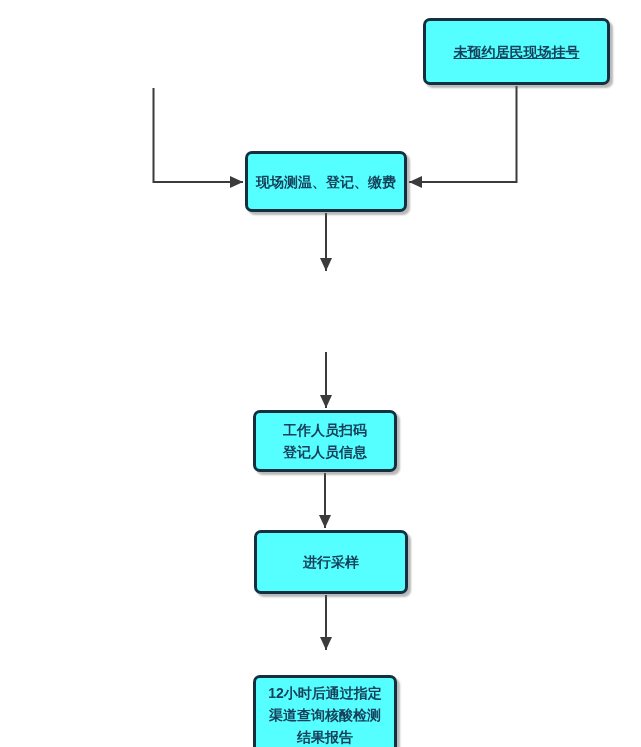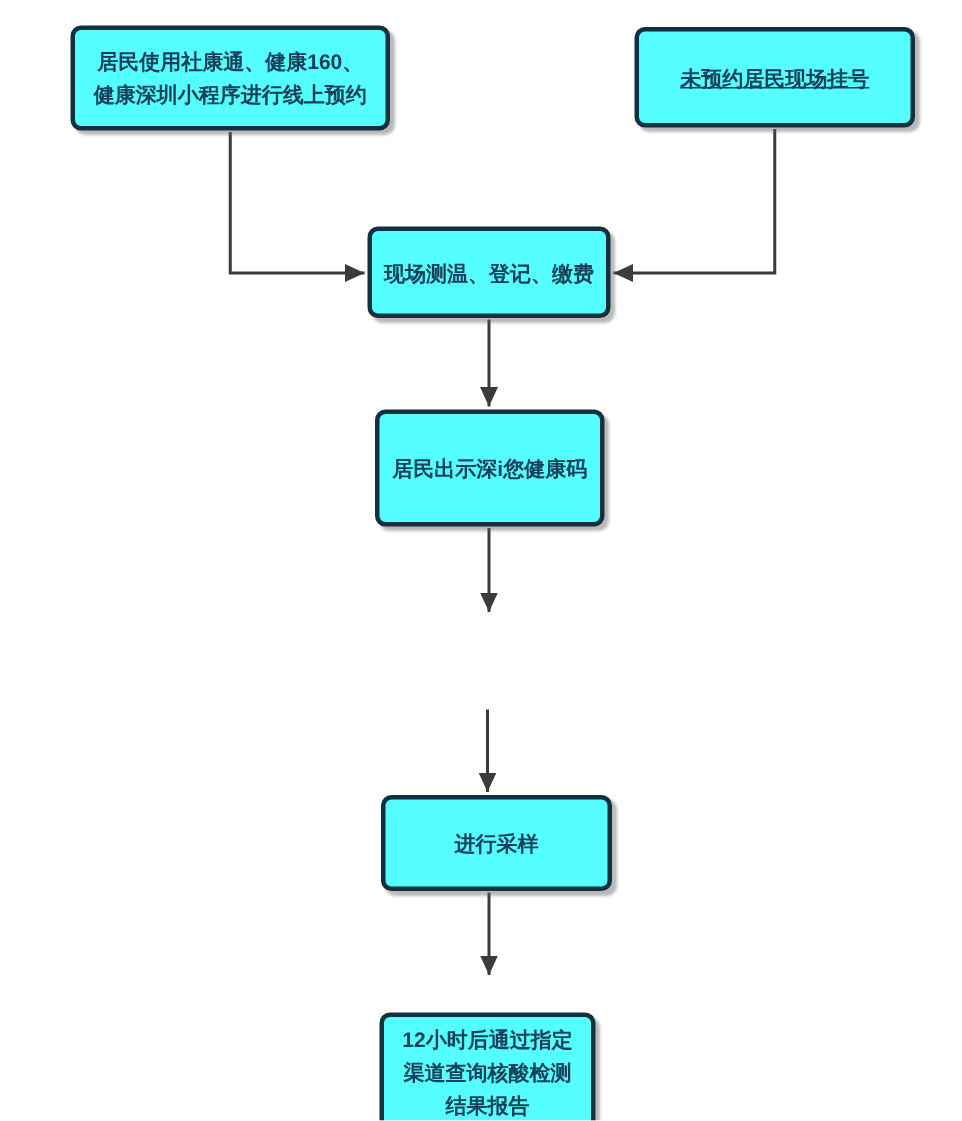--- a/index.html
+++ b/index.html
@@ -63,29 +63,28 @@
       </marker>
     </defs>
     <polyline class="edge" points="153.5,88 153.5,182 243,182" marker-end="url(#arrow)"></polyline>
     <polyline class="edge" points="516.5,86 516.5,182 409,182" marker-end="url(#arrow)"></polyline>
     <polyline class="edge" points="326,213 326,271" marker-end="url(#arrow)"></polyline>
     <polyline class="edge" points="326,352 326,408" marker-end="url(#arrow)"></polyline>
     <polyline class="edge" points="325,473 325,528" marker-end="url(#arrow)"></polyline>
     <polyline class="edge" points="326,595 326,650" marker-end="url(#arrow)"></polyline>
   </svg>
 
-  <div class="node" style="left:47px;  top:17px;  width:213px; height:70px;">居民使用社康通、健康160、
-健康深圳小程序进行线上预约</div>
 
   <div class="node" style="left:423px; top:18px;  width:187px; height:67px;text-decoration:underline;">未预约居民现场挂号</div>
 
   <div class="node" style="left:245px; top:151px; width:162px; height:61px;text-align:right;">现场测温、登记、缴费</div>
 
-  <div class="node" style="left:250px; top:273px; width:153px; height:78px;">居民出示深i您健康码</div>
 
+  <div class="node" style="left:253px; top:410px; width:144px; height:62px;">工作人员扫码
+登记人员信息</div>
 
   <div class="node" style="left:254px; top:530px; width:154px; height:64px;">进行采样</div>
 
   <div class="node" style="left:253px; top:652px; width:144px; height:79px;margin-top:23px;">12小时后通过指定
 渠道查询核酸检测
 结果报告</div>
 
 </div>
 
 </body></html>

